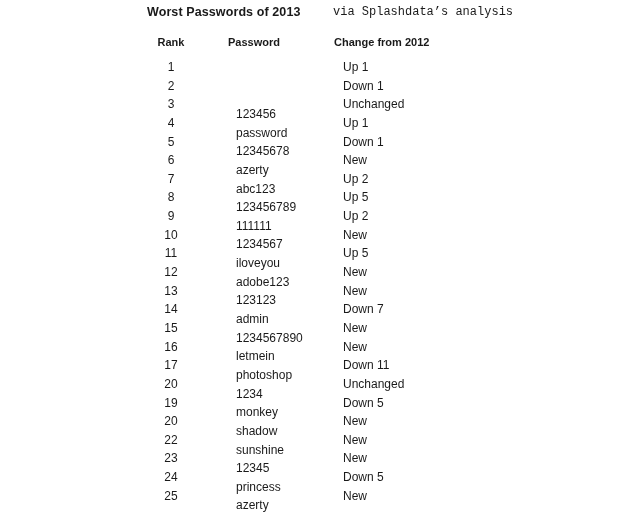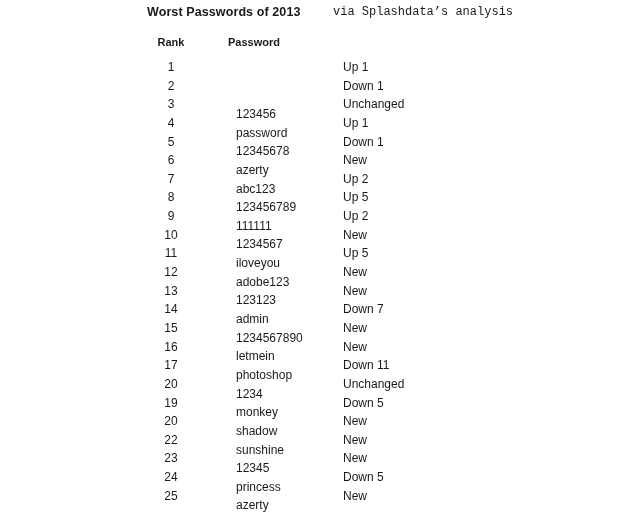--- a/index.html
+++ b/index.html
@@ -116,20 +116,21 @@
 <div id="sheet">
 
   <div class="title-row">
     <div class="doc-title">Worst Passwords of 2013</div>
     <div class="doc-subtitle">via Splashdata’s analysis</div>
   </div>
 
   <div class="col-headers">
     <div class="h-rank">Rank</div>
     <div class="h-password">Password</div>
+    <div class="h-change">Change from 2012</div>
   </div>
 
   <div class="rows" id="rows">
       <div class="row">
         <div class="c-rank">1</div>
         <div class="c-password">123456</div>
         <div class="c-change">Up 1</div>
       </div>
       <div class="row">
         <div class="c-rank">2</div>

